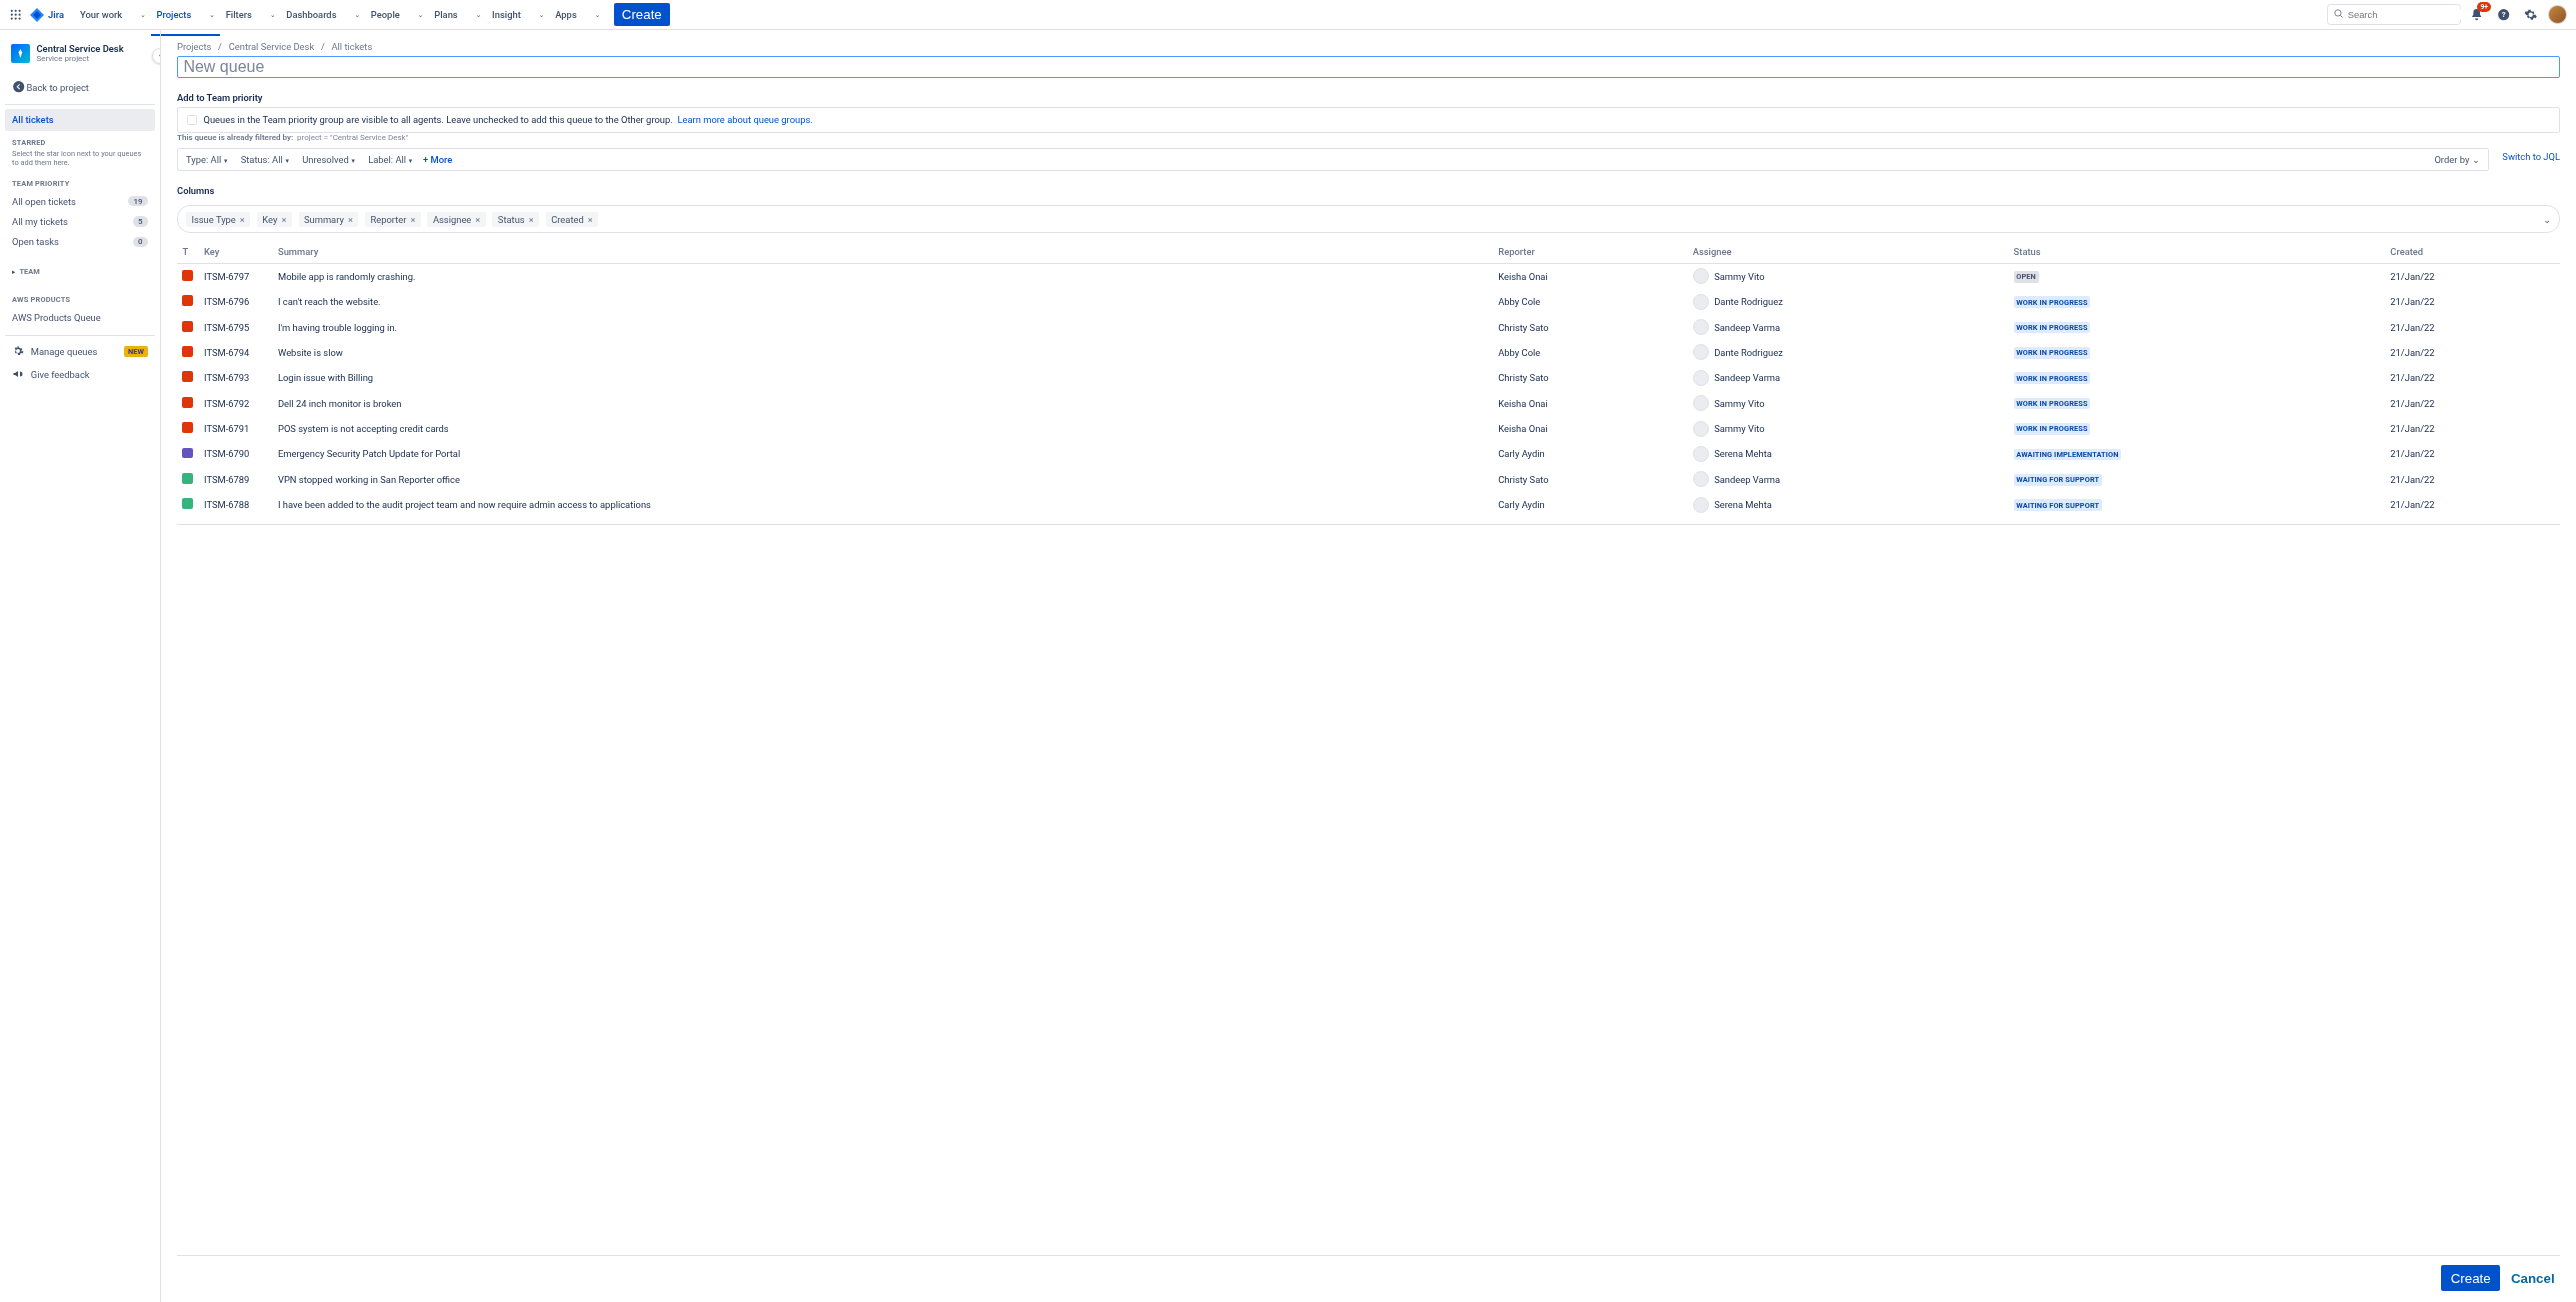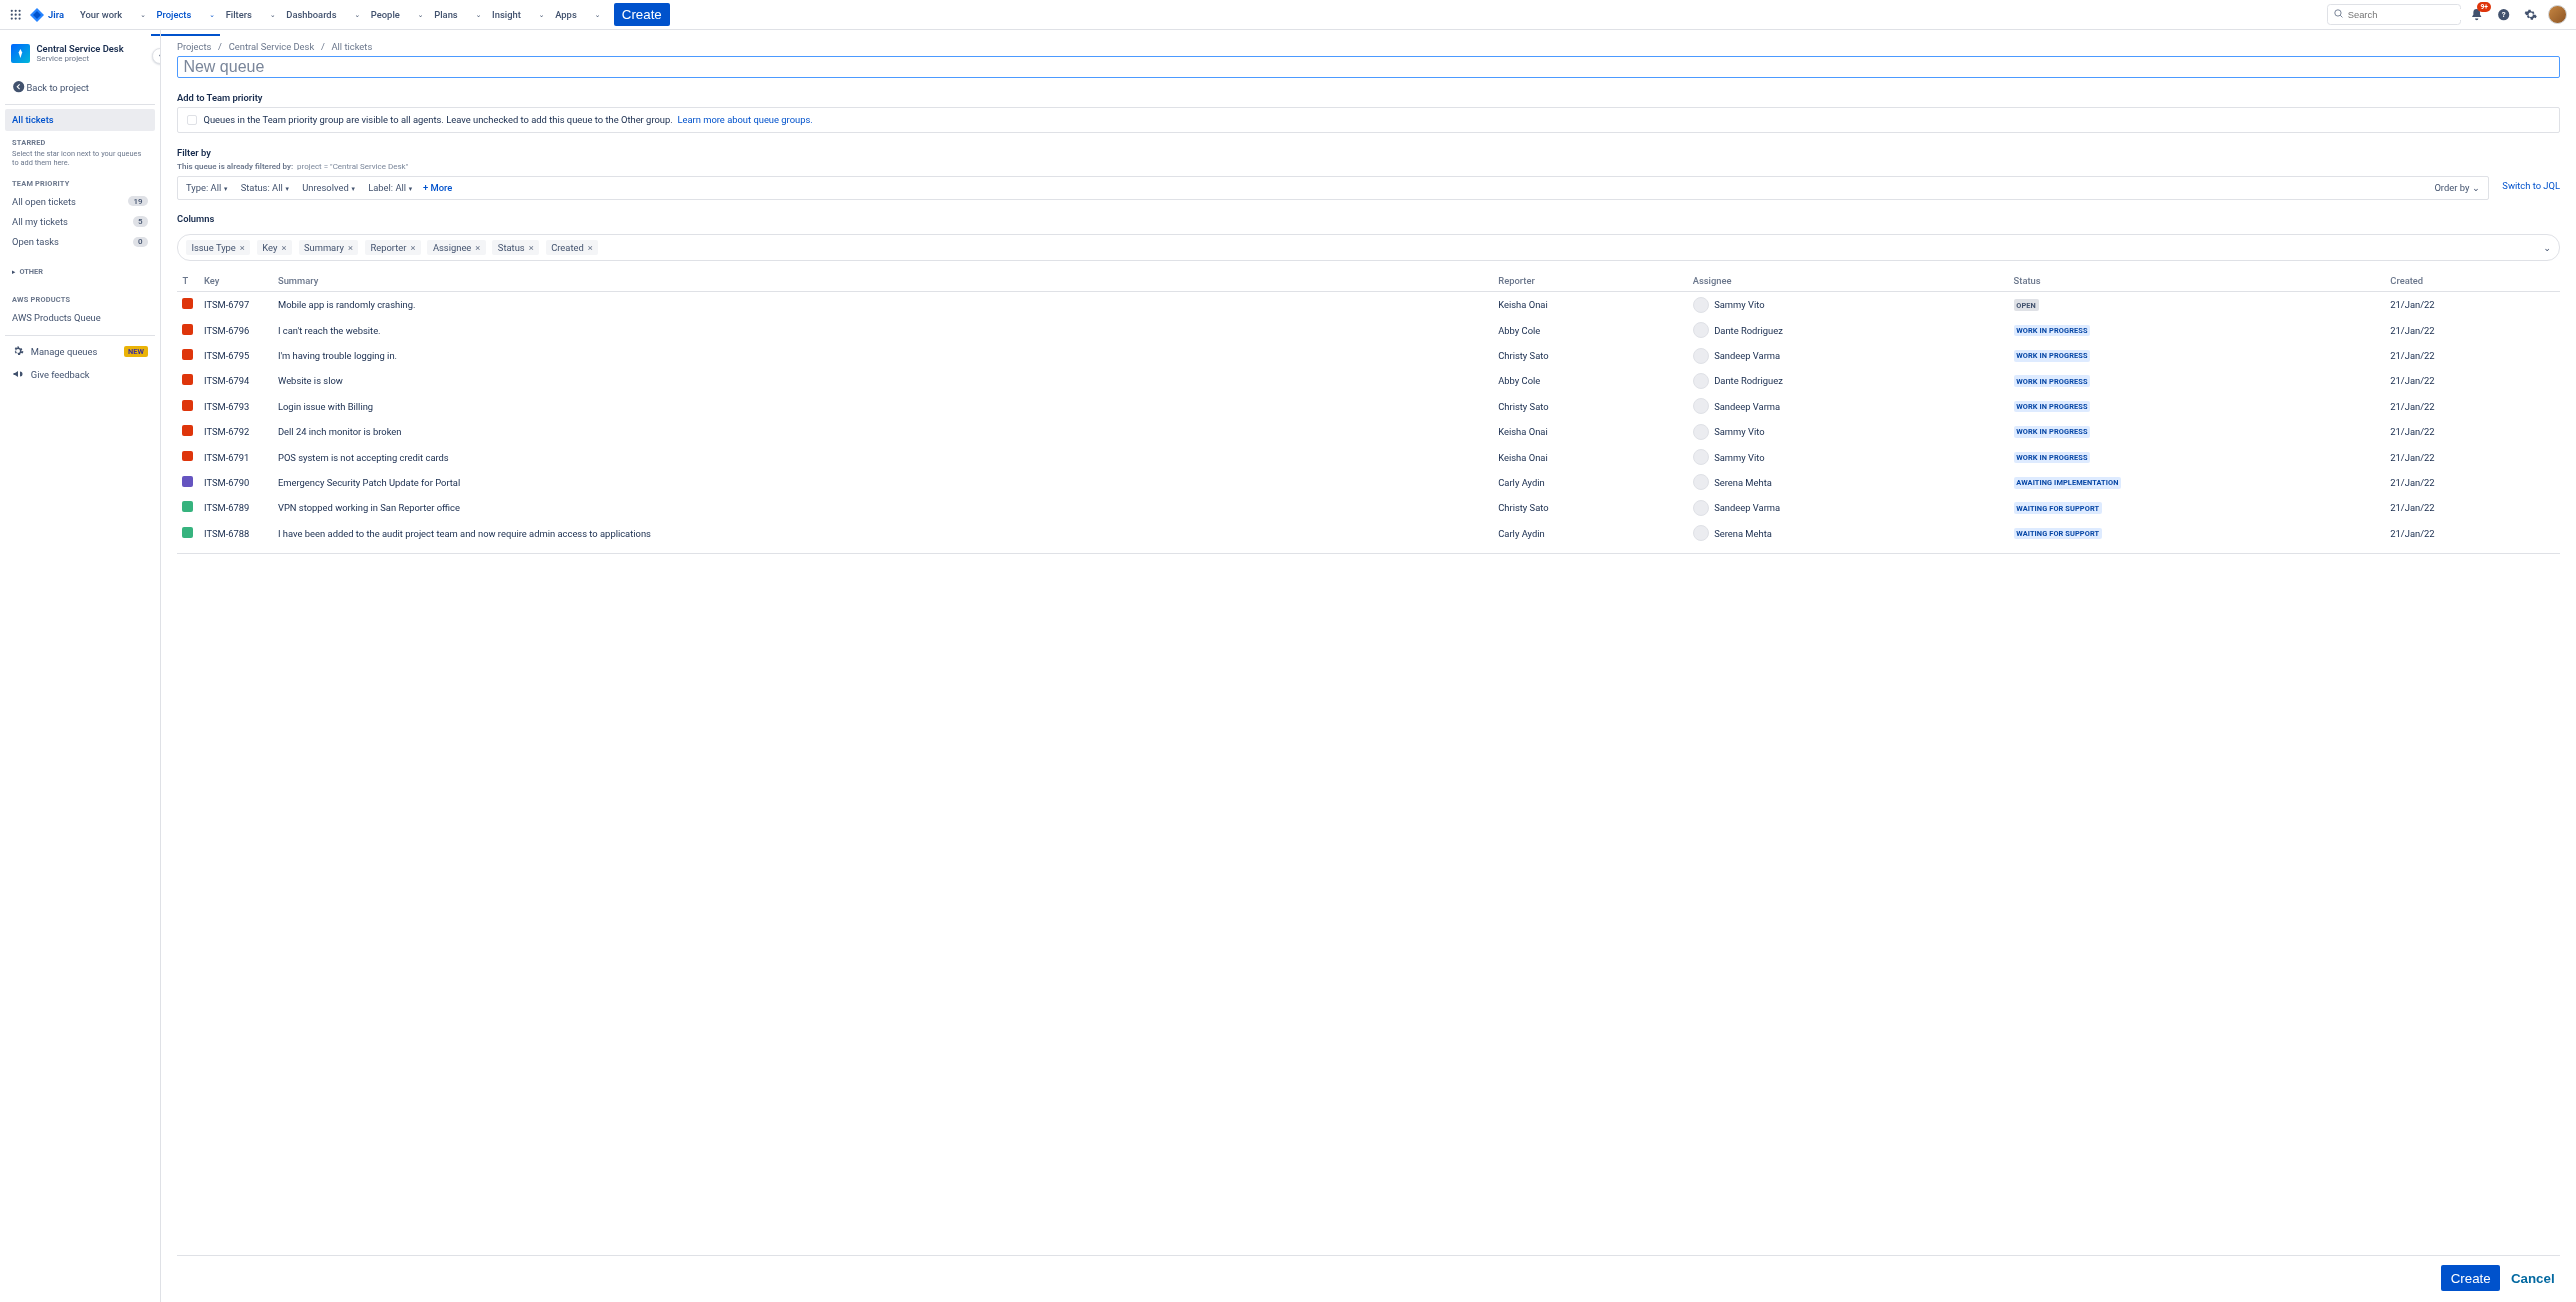--- a/index.html
+++ b/index.html
@@ -207,21 +207,21 @@
         <div class="side-row">
           <span>All my tickets</span>
           <span class="count">5</span>
         </div>
         <div class="side-row">
           <span>Open tasks</span>
           <span class="count">0</span>
         </div>
       </div>
     <div class="side-row" style="margin-top:8px;">
-      <span><span class="chev">▸</span><span style="font-size:7.4px;font-weight:700;color:#6B778C;">OTHER</span></span>
+      <span><span class="chev">▸</span><span style="font-size:7.4px;font-weight:700;color:#6B778C;">TEAM</span></span>
     </div>
     <div class="side-hd" style="margin-top:8px;">AWS PRODUCTS</div>
     <div class="side-row">
       <span>AWS Products Queue</span>
     </div>
     <div class="side-divider" style="margin-top:8px;"></div>
     <div class="side-row">
       <span style="display:flex;align-items:center;gap:6.7px;">
         <span>
           <svg width="12" height="12" viewBox="0 0 24 24" fill="#42526E">
@@ -253,21 +253,20 @@
         <a>All tickets</a>
       </div>
     <input class="queue-name" placeholder="New queue" style="">
 
     <div class="sec-hd">Add to Team priority</div>
     <div class="info-box">
       <div class="checkbox"></div>
       <span><span>Queues in the Team priority group are visible to all agents. Leave unchecked to add this queue to the Other group.</span>&nbsp;&nbsp;<a class="link">Learn more about queue groups.</a></span>
     </div>
 
-    <div class="sec-hd">Filter by</div>
     <div class="filter-sub">
       <span style="font-weight:600;color:#6B778C;">This queue is already filtered by:</span>&nbsp;&nbsp;<span class="pill">project = "Central Service Desk"</span>
     </div>
     <div style="display:flex;align-items:center;">
       <div class="filter-bar" style="flex:1;">
         <div id="filter-chips" style="display:flex;gap:13.4px;">
             <div class="filter-chip">
               <span>Type: All</span> 
               <span class="dd">▾</span>
             </div>

